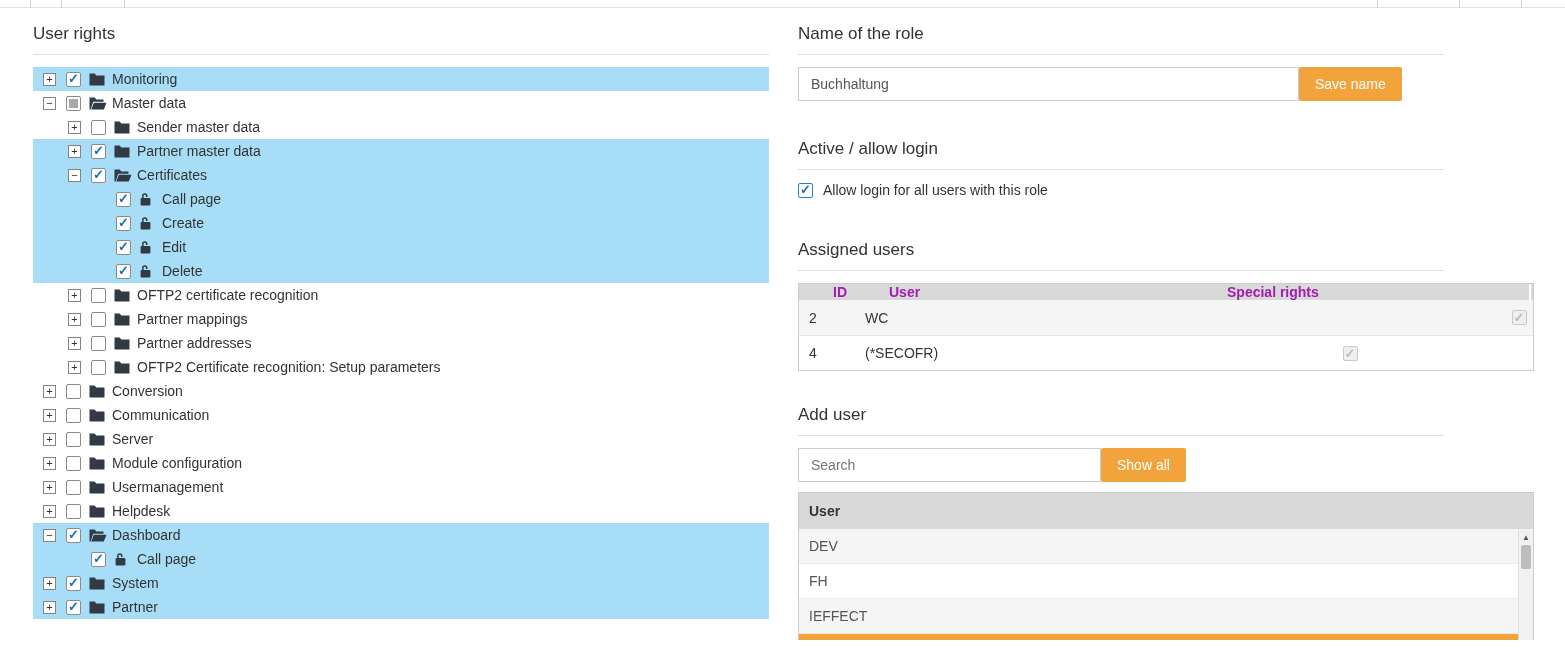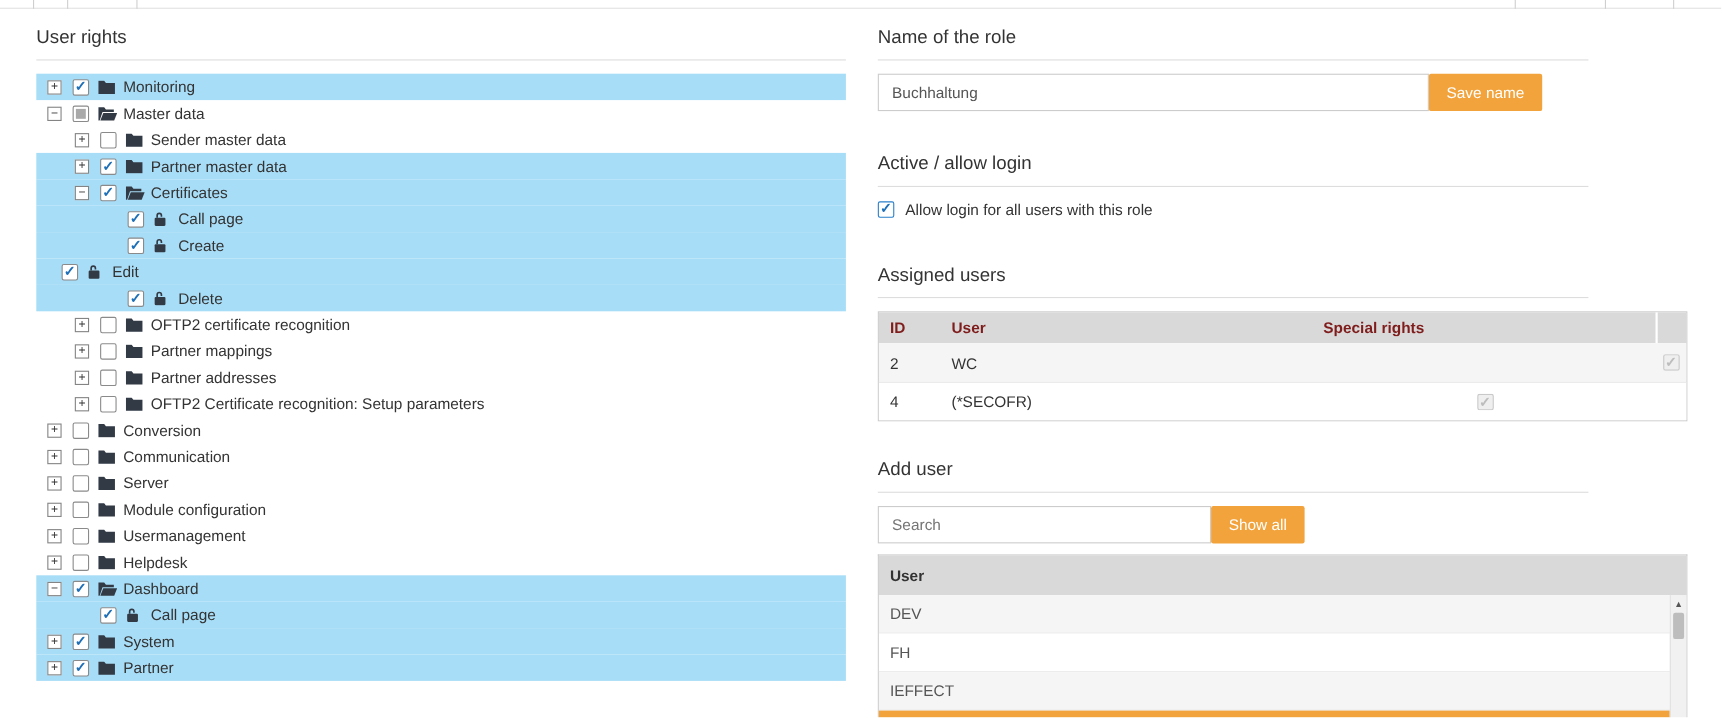--- a/index.html
+++ b/index.html
@@ -44,21 +44,21 @@
                 font-family:"Liberation Sans", sans-serif; border-radius:2px; cursor:pointer; }
   .mt1 { margin-top:38px; }
   .mt2 { margin-top:42px; }
   .mt3 { margin-top:34px; }
   .cb-row { display:flex; align-items:center; gap:10px; font-size:14px; color:#333; cursor:default; }
   .cb.blue { border-color:#2a7fc9; }
 
   
   .atable { width:736px; border:1px solid #ccc; font-size:14px; }
   .arow { display:flex; align-items:center; height:35px; }
-  .ahead { background:#d9d9d9; height:28px; font-weight:bold; color:#7f1d1d; }
+  .ahead { background:#d9d9d9; height:16px; font-weight:bold; color:#a21caf;padding-left:24px; }
   .arow > div { padding-left:10px; overflow:hidden; white-space:nowrap; }
   .c-id { width:56px; flex:0 0 56px; }
   .c-user { width:338px; flex:0 0 338px; }
   .c-sr { width:312px; flex:0 0 312px; }
   .c-cb { width:28px; flex:1; display:flex; justify-content:center; padding-left:0 !important; }
   .ahead .c-cb { border-left:2px solid #fff; align-self:stretch; }
   .abody .arow:nth-child(odd) { background:#f5f5f5; }
   .abody .arow:nth-child(even) { background:#fff; }
   .abody .arow { border-top:1px solid #e7e7e7; }
   .abody .arow:first-child { border-top:none; }
@@ -162,21 +162,21 @@
           <span class="expander empty"></span>
           <span class="cb checked"></span>
           <span class="node-icon">
             <svg width="13" height="14" viewBox="0 0 13 14">
               <path d="M3.1 6V3.9a2.7 2.7 0 0 1 5.4 0V5H7V3.9a1.2 1.2 0 0 0-2.4 0V6z" fill="#323a45"></path>
               <rect x="1.6" y="6" width="9.8" height="7.4" rx="1" fill="#323a45"></rect>
             </svg>
           </span>
           <span class="node-label">Create</span>
         </div>
-        <div class="tree-row hl" style="">
+        <div class="tree-row hl" style="padding-left: 60px;">
           <span class="expander empty"></span>
           <span class="cb checked"></span>
           <span class="node-icon">
             <svg width="13" height="14" viewBox="0 0 13 14">
               <path d="M3.1 6V3.9a2.7 2.7 0 0 1 5.4 0V5H7V3.9a1.2 1.2 0 0 0-2.4 0V6z" fill="#323a45"></path>
               <rect x="1.6" y="6" width="9.8" height="7.4" rx="1" fill="#323a45"></rect>
             </svg>
           </span>
           <span class="node-label">Edit</span>
         </div>

